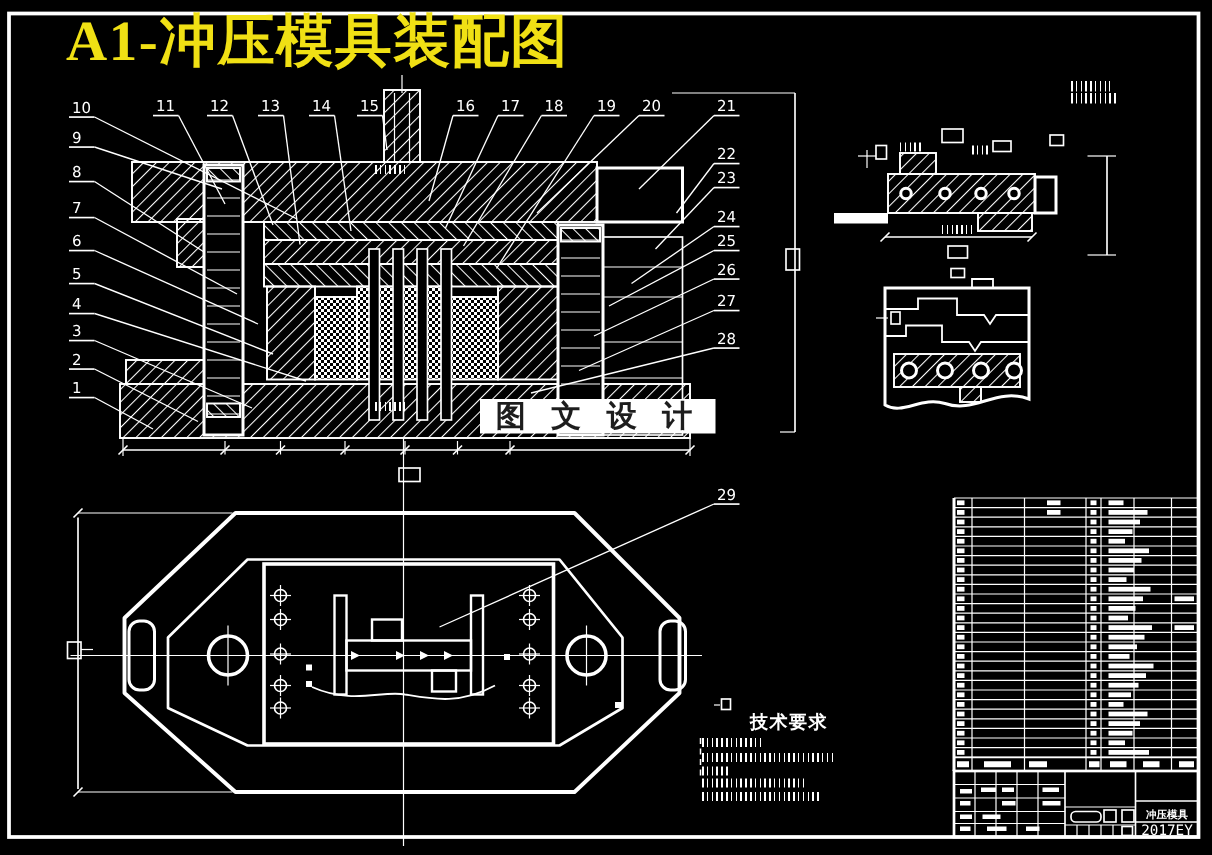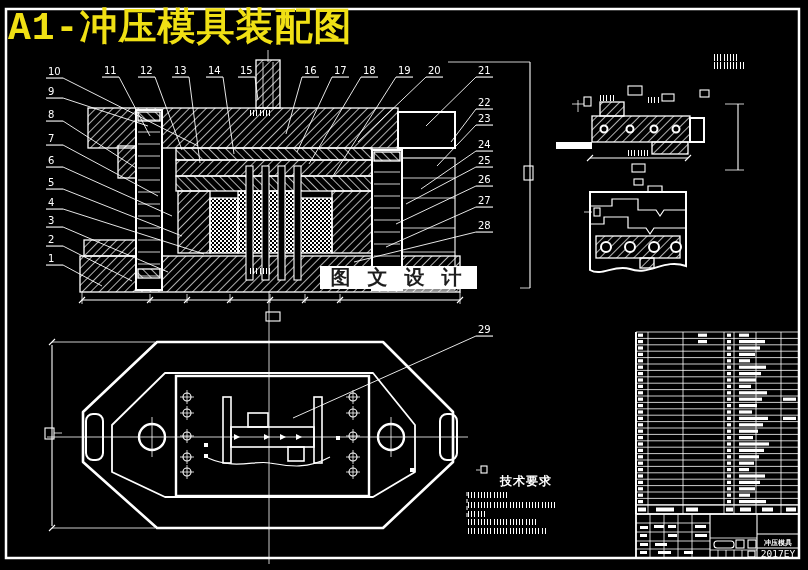--- a/index.html
+++ b/index.html
@@ -14,22 +14,22 @@
   .hatch2{fill:url(#h2);}
   .check{fill:url(#ck);}
   .w08{stroke-width:0.8;}
   .w1{stroke-width:1.1;}
   .w2{stroke-width:2;}
   .thin{stroke-width:0.9;}
   .dash{stroke-width:1;stroke-dasharray:4 3;}
   .callout-num{fill:#fff;font:10px "DejaVu Sans",sans-serif;}
   .tb-text{fill:#fff;font:bold 7px "DejaVu Sans",sans-serif;text-anchor:middle;}
   .tb-code{fill:#fff;font:9.5px "DejaVu Sans Mono",monospace;text-anchor:middle;}
-  #main-title{position:absolute;left:8px;top:8px;font-family:Liberation Mono, monospace;
-    font-weight:bold;font-size:38px;letter-spacing:1px;line-height:1.1;white-space:nowrap;}
+  #main-title{position:absolute;left:8px;top:8px;font-family:Liberation Serif, serif;
+    font-weight:bold;font-size:38px;letter-spacing:1px;line-height:1.1;white-space:nowrap;padding-left:36px;}
   #watermark{position:absolute;left:320px;top:266px;width:157px;height:23px;
     display:flex;align-items:center;justify-content:center;font-family:"DejaVu Serif",serif;
     font-size:20px;font-weight:bold;letter-spacing:5px;}
   #tech-heading{position:absolute;left:500px;top:473px;color:#fff;font-size:12px;
     font-weight:bold;letter-spacing:1px;}
   .ticks{position:absolute;background-image:repeating-linear-gradient(90deg,#fff 0 1px,transparent 1px 3.2px);}
 </style>
 </head>
 <body>
 

